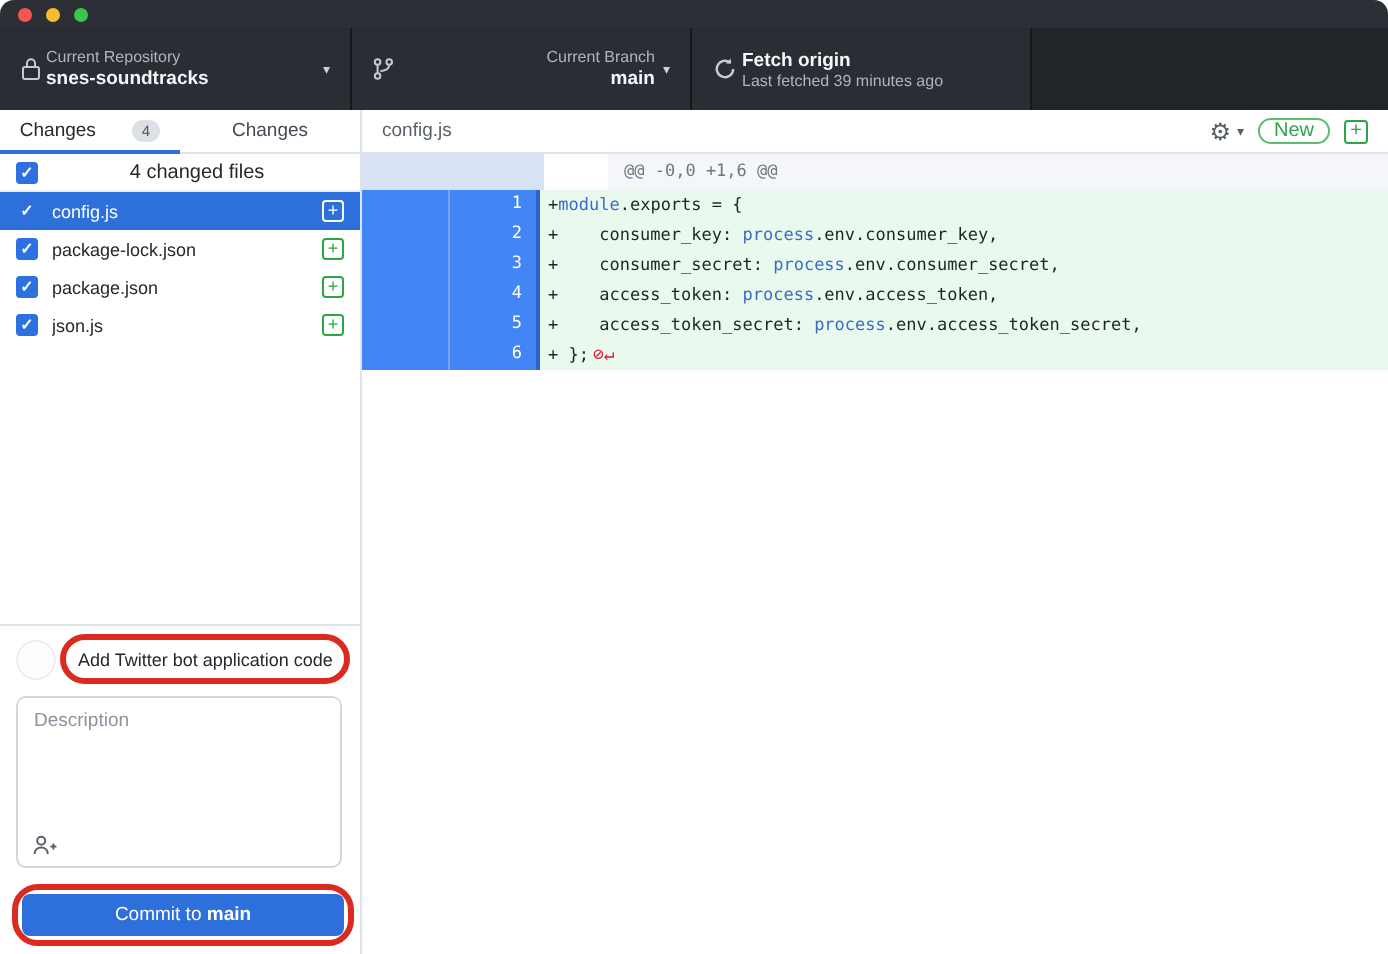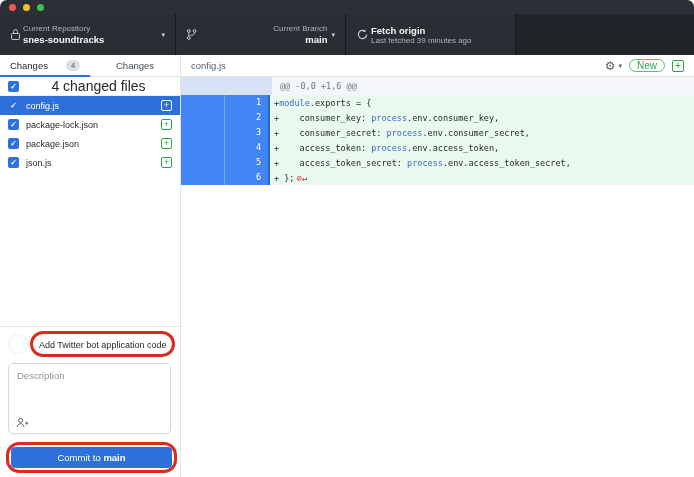--- a/index.html
+++ b/index.html
@@ -52,21 +52,21 @@
     content:""; position:absolute; left:0; right:0; bottom:-1px; height:2px; background:#2d6fdb;
   }
   .tab-badge {
     background:#dde0e4; color:#4d555e; font-size:7.5px;
     border-radius:8px; padding:1px 5px; line-height:9px;
   }
   .files-header {
     height:19px; display:flex; align-items:center; gap:6px;
     padding:0 8px; border-bottom:1px solid #eceff2; flex-shrink:0;
   }
-  .files-header-label { flex:1; text-align:center; font-size:14px; color:#24292f; }
+  .files-header-label { flex:1; text-align:center; font-size:10px; color:#24292f; }
   .checkbox {
     width:11px; height:11px; border-radius:2px; background:#2d70e0;
     color:#fff; font-size:8px; font-weight:bold; line-height:11px; text-align:center; flex-shrink:0;
   }
   .file-row {
     height:19px; display:flex; align-items:center; gap:7px;
     padding:0 8px; font-size:9px; color:#24292f; cursor:pointer;
   }
   .file-row.selected { background:#2d6fdb; color:#fff; }
   .file-row.selected .checkbox { background:transparent; }
@@ -86,21 +86,21 @@
     background:#fcfdfe; border:1px solid #edeff2; flex-shrink:0;
   }
   .annotation { border:3px solid #db2a20; border-radius:13px; }
   .summary-annotation { flex:1; min-width:0; }
   .summary-input {
     width:100%; border:none; outline:none; background:transparent;
     font-family:"Liberation Sans", sans-serif; font-size:9px; color:#24292f;
     padding:4px 2px 4px 6px;
   }
   .description-box {
-    border:1px solid #d0d7de; border-radius:5px; height:71px;
+    border:1px solid #d0d7de; border-radius:5px; height:86px;
     margin:6px 4px 8px 0; position:relative; overflow:hidden;
   }
   .description-input {
     width:100%; height:52px; border:none; outline:none; resize:none;
     font-family:"Liberation Sans", sans-serif; font-size:9.5px; color:#24292f;
     padding:6px 8px;
   }
   .description-input::placeholder { color:#8b949e; }
   .coauthor-icon { position:absolute; left:7px; bottom:5px; display:flex; }
   .commit-annotation { margin:0 -2px; padding:2px; }
@@ -123,21 +123,21 @@
   .gear-caret { font-size:7px; color:#57606a; }
   .new-badge {
     border:1px solid #5cbd72; color:#2da44e; font-size:10px;
     border-radius:8px; padding:1px 7px; margin:0 7px; line-height:9px;
   }
   .diff-plus {
     width:12px; height:12px; border:1px solid #28a745; border-radius:2px;
     color:#28a745; font-size:10px; line-height:10px; text-align:center; cursor:pointer;
   }
   .diff-body { font-family:"DejaVu Sans Mono", monospace; font-size:8.5px; }
-  .hunk-row { display:flex; height:18px; }
+  .hunk-row { display:flex; height:18px;gap:32px; }
   .hunk-gutter { width:91px; background:#d7e2f7; flex-shrink:0; }
   .hunk-content {
     flex:1; background:#f4f6f9; color:#6e7781;
     display:flex; align-items:center; padding-left:8px; white-space:pre;
   }
   .diff-line { display:flex; height:15px; }
   .line-gutter {
     width:89px; background:#4285f4; border-right:2px solid #2a65c7;
     display:flex; flex-shrink:0; cursor:pointer;
   }

